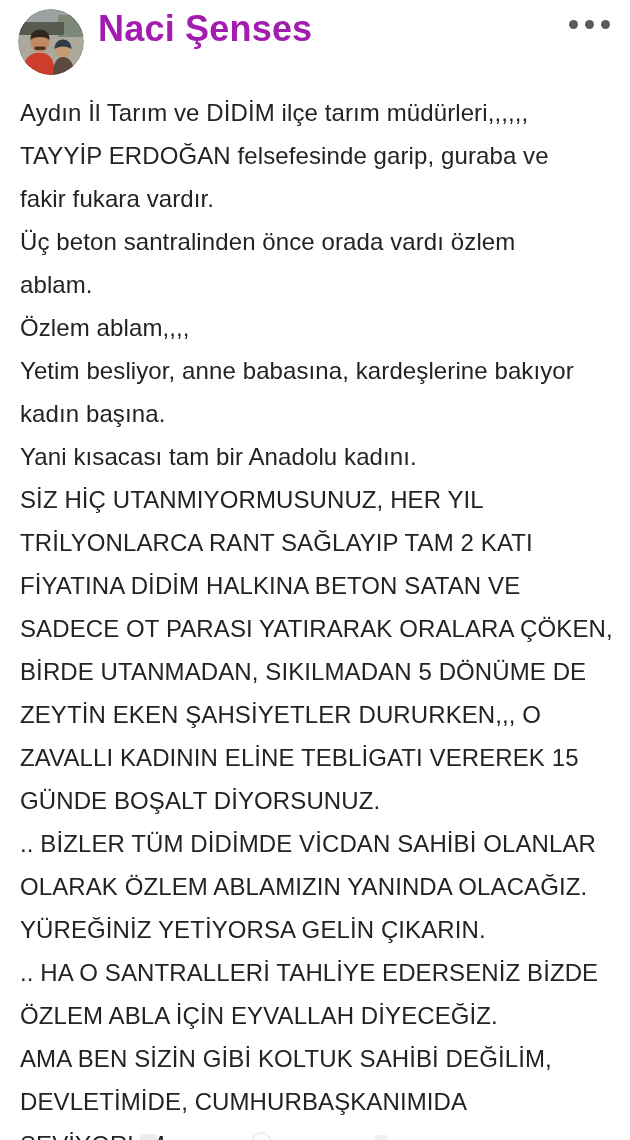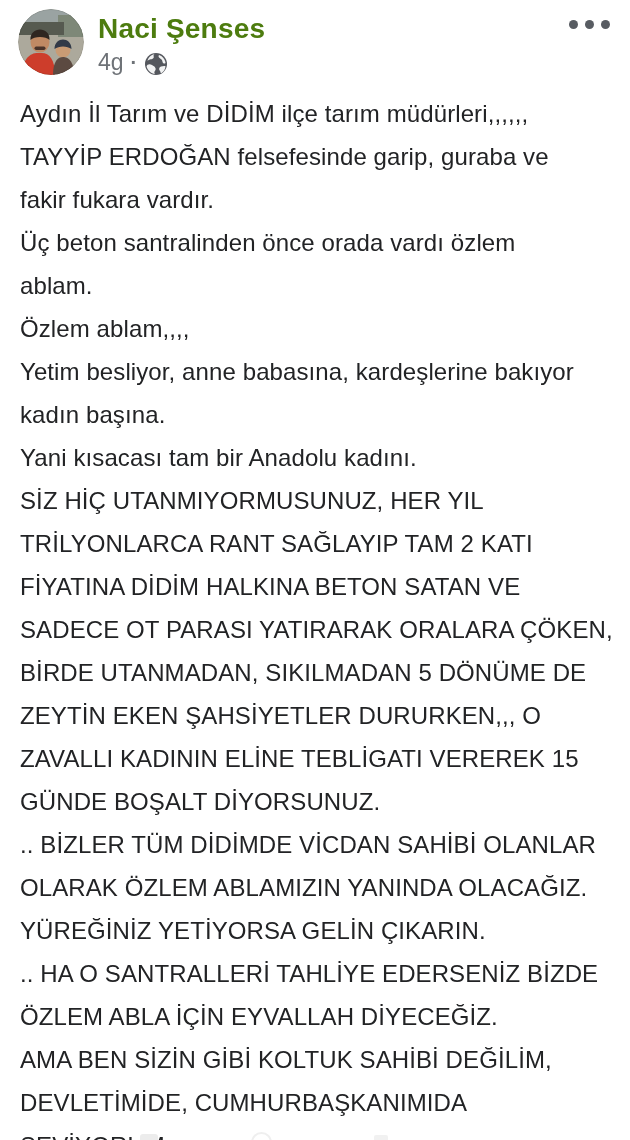--- a/index.html
+++ b/index.html
@@ -18,23 +18,23 @@
   }
   .avatar-wrap {
     width: 66px; height: 66px;
     border-radius: 50%;
     overflow: hidden;
     flex: 0 0 66px;
     cursor: pointer;
   }
   .header-textcol { margin-left: 14px; padding-top: 4px; }
   .author-name {
-    font-size: 28px;
+    font-size: 36px;
     font-weight: bold;
-    color: #4d7c0f;
+    color: #a21caf;
     letter-spacing: 0.2px;
     line-height: 32px;
     cursor: pointer;
   }
   .meta-row {
     display: flex;
     align-items: center;
     margin-top: 4px;
     color: #6e7277;
     font-size: 23px;
@@ -132,33 +132,20 @@
         <circle cx="45" cy="41" r="7.5" fill="#c99b74"></circle>
         <path d="M36.5 40 C36.5 33.5 41 30.5 45 30.5 C49 30.5 53.5 33.5 53.5 40 C49 36.5 41 36.5 36.5 40 Z" fill="#323a48"></path>
         <path d="M35 66 C35 52 40 48 45 48 C50 48 56 52 56 66 Z" fill="#5c4a41"></path>
       </g>
       <circle cx="33" cy="33" r="32.5" fill="none" stroke="rgba(0,0,0,0.08)"></circle>
     </svg>
   </div>
 
   <div class="header-textcol">
     <div class="author-name">Naci Şenses</div>
-    <div class="meta-row">
-      <span>4g</span>
-      <span class="meta-sep">·</span>
-      <span class="globe-wrap">
-        <svg width="24" height="24" viewBox="0 0 24 24">
-          <circle cx="12" cy="12" r="11" fill="#54575d"></circle>
-          <path d="M3.5 9 C5.5 6.5 8 8 9.5 6 C10.5 4.5 8.5 3.5 10.5 2.2 C7 2.8 4.3 5.5 3.5 9 Z" fill="#ffffff" opacity="0.92"></path>
-          <path d="M8 13 C5.5 11.5 3 12.5 2.6 14.5 C3.5 18.5 7 21.5 11 22 C9 19.5 12.5 18.5 11.5 16.2 C10.8 14.5 9.5 14 8 13 Z" fill="#ffffff" opacity="0.92"></path>
-          <path d="M15 3 C13.5 5 16 6 17.5 7.5 C19 9 18 11.5 20.5 11.5 C21.3 11.5 21.6 11 21.4 10 C20.7 6.8 18.3 4.1 15 3 Z" fill="#ffffff" opacity="0.92"></path>
-          <path d="M17 14.5 C15 15 14.5 17.5 16 19 C17 20 16 21.5 17.5 21 C19.8 19.5 21.3 17 21.5 14.2 C20 13.5 18.5 14.1 17 14.5 Z" fill="#ffffff" opacity="0.92"></path>
-        </svg>
-      </span>
-    </div>
   </div>
 
   <div class="menu-dots">
     <i></i>
       <i></i>
       <i></i>
   </div>
 </div>
 
 <div class="post-text">Aydın İl Tarım ve DİDİM ilçe tarım müdürleri,,,,,,

